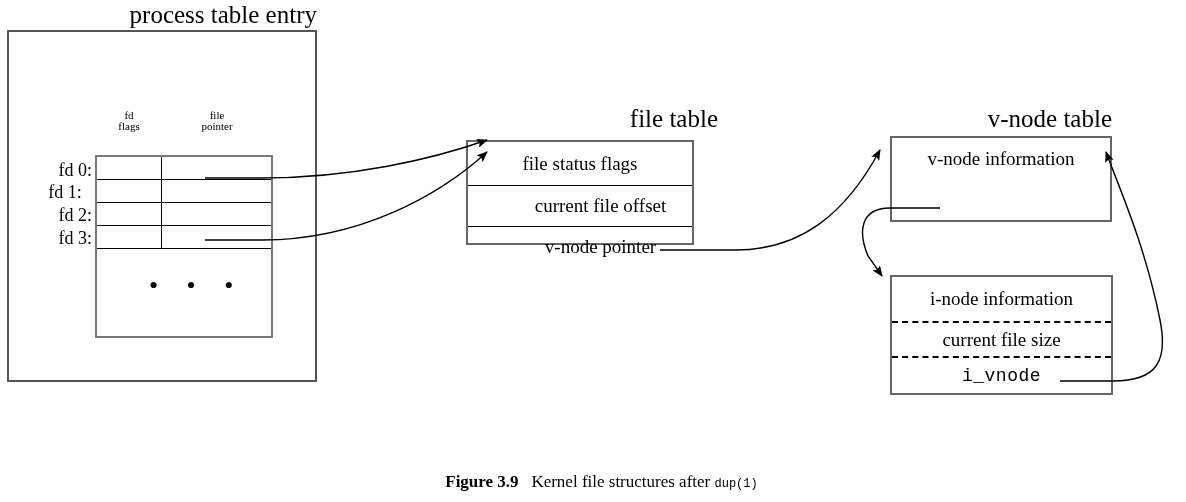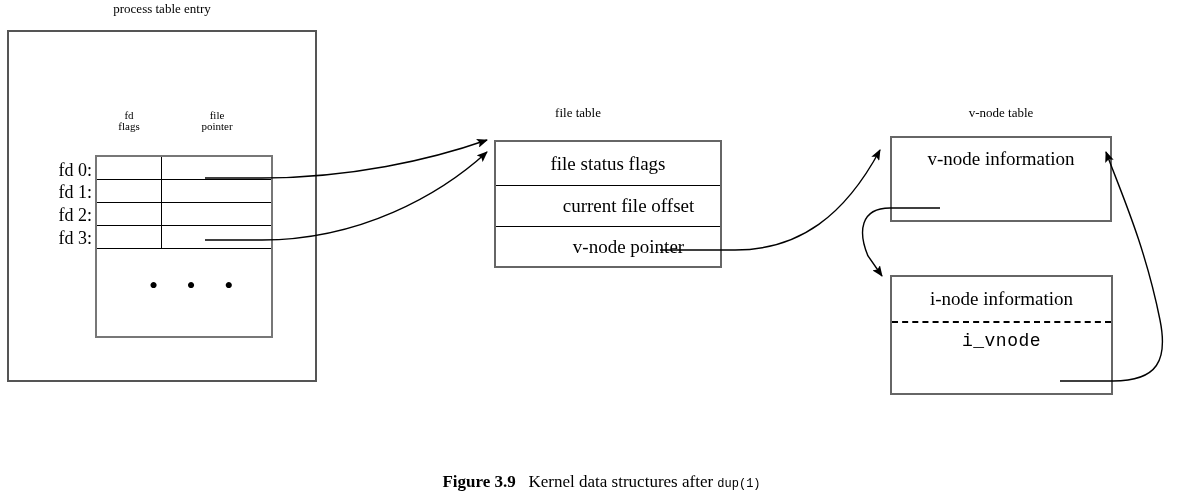--- a/index.html
+++ b/index.html
@@ -16,22 +16,22 @@
     color: #000000;
     overflow: hidden;
   }
   .lbl {
     position: absolute;
     white-space: pre;
     line-height: 1.02;
   }
   
   .title {
-    font-size: 13px;
-    text-align: center;
+    font-size: 25px;
+    text-align: right;
   }
   
   .box-outline {
     position: absolute;
     border: 2px solid #555555;
     box-sizing: border-box;
     background: transparent;
   }
   .fdtable {
     position: absolute;
@@ -135,49 +135,50 @@
   <div class="colhead" style="left:96px; top:110px; width:66px;">
       <div>fd</div>
       <div>flags</div>
     </div>
   <div class="colhead" style="left:162px; top:110px; width:110px;">
       <div>file</div>
       <div>pointer</div>
     </div>
 
   <div class="fdlabel" style="left:38px; top:160px; width:54px;">fd 0:</div>
-  <div class="fdlabel" style="left:38px; top:182px; width:54px;">fd 1:</div>
+  <div class="fdlabel" style="left:38px; top:182px; width:54px;text-align:center;">fd 1:</div>
   <div class="fdlabel" style="left:38px; top:205px; width:54px;">fd 2:</div>
   <div class="fdlabel" style="left:38px; top:228px; width:54px;">fd 3:</div>
 
   <div class="fdtable" style="left:95px; top:155px; width:178px; height:183px;">
     <div class="fdrow" style="top:0px;   height:23px;"></div>
     <div class="fdrow" style="top:23px;  height:23px;"></div>
     <div class="fdrow" style="top:46px;  height:23px;"></div>
     <div class="fdrow" style="top:69px;  height:23px;"></div>
     <div class="fdcoldiv" style="left:64px; height:92px;"></div>
     <div class="dots" style="left:52px; top:116px;">• • •</div>
   </div>
 
-  <div class="lbl title" style="left:464px; top:106px; width:228px;">file table</div>
-
-  <div class="struct solidrows" style="left:494px; top:140px; width:228px; height:128px;text-align:center;">
+  <div class="lbl title" style="left:490px; top:106px; width:228px;">file table</div>
+
+  <div class="struct solidrows" style="left:466px; top:140px; width:228px; height:105px;text-align:center;">
     <div class="srow" style="height:43px;">file status flags</div>
     <div class="srow" style="height:41px;">current file offset</div>
     <div class="srow" style="height:40px;">v-node pointer</div>
   </div>
 
   <div class="lbl title" style="left:890px; top:106px; width:222px;">v-node table</div>
 
   <div class="struct dashrows" style="left:890px; top:136px; width:222px; height:86px;">
     <div class="srow" style="height:42px;">v-node information</div>
   </div>
 
   <div class="struct dashrows" style="left:890px; top:275px; width:223px; height:120px;">
     <div class="srow" style="height:44px;">i-node information</div>
+    <div class="srow" style="height:35px;">current file size</div>
     <div class="srow mono" style="height:37px;">i_vnode</div>
   </div>
 
   <svg id="wires" viewBox="0 0 1186 502" xmlns="http://www.w3.org/2000/svg">
     <defs>
       <marker id="ah" markerWidth="11" markerHeight="9" refX="10" refY="4.5" orient="auto" markerUnits="userSpaceOnUse">
         <path d="M0,0 L11,4.5 L0,9 L2.2,4.5 Z" fill="#000000"></path>
       </marker>
     </defs>
 
@@ -186,16 +187,16 @@
     <path d="M 205,240 L 262,240 C 360,240 440,195 487,152" fill="none" stroke="#000000" stroke-width="1.4" marker-end="url(#ah)"></path>
 
     <path d="M 660,250 L 735,250 C 800,250 845,215 880,150" fill="none" stroke="#000000" stroke-width="1.4" marker-end="url(#ah)"></path>
 
     <path d="M 940,208 L 890,208 C 860,208 858,232 868,256 L 882,276" fill="none" stroke="#000000" stroke-width="1.4" marker-end="url(#ah)"></path>
 
     <path d="M 1060,381 L 1113,381 C 1158,381 1168,360 1160,320 C 1145,245 1120,190 1106,152" fill="none" stroke="#000000" stroke-width="1.4" marker-end="url(#ah)"></path>
   </svg>
 
   <div id="caption">
-    <span class="capnum">Figure 3.9</span><span>&nbsp;&nbsp; </span><span>Kernel data structures after </span><span class="capmono">dup(1)</span>
+    <span class="capnum">Figure 3.9</span><span>&nbsp;&nbsp; </span><span>Kernel file structures after </span><span class="capmono">dup(1)</span>
   </div>
 
 </div>
 
 </body></html>

